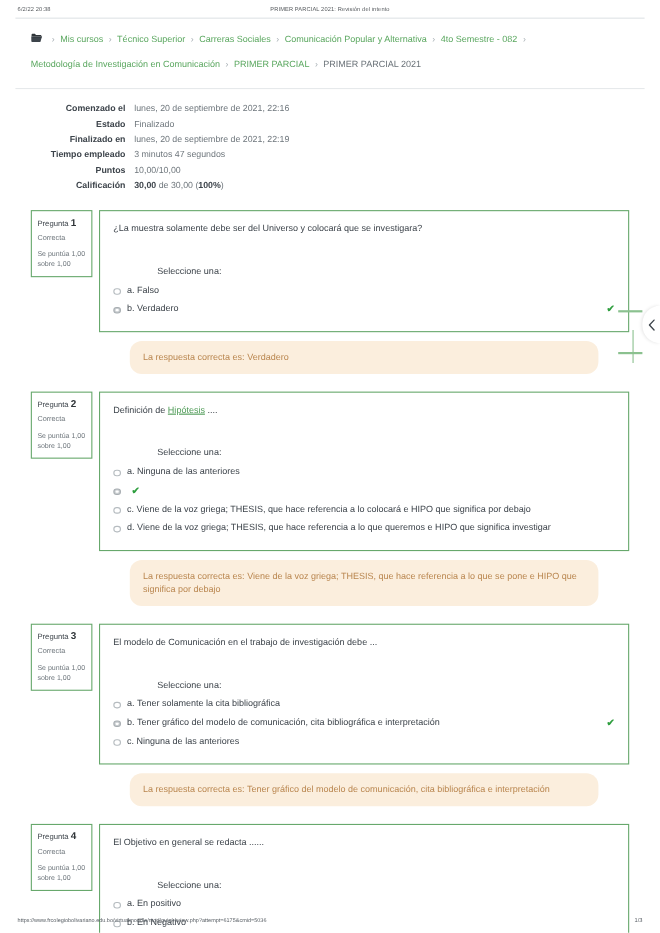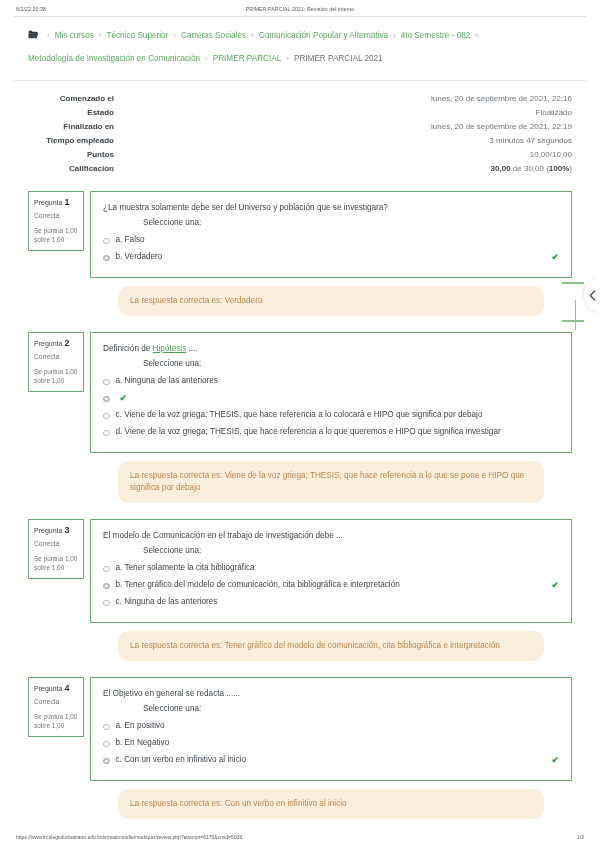--- a/index.html
+++ b/index.html
@@ -43,21 +43,21 @@
     margin: 10px 0 0 0;
     padding: 0 28px 0 28px;
     font-size: 8px;
   }
   .summary table { border-collapse: collapse; width: 100%; }
   .summary td { padding: 2.5px 0; vertical-align: top; font-size:8px; }
   .summary td.k {
     width: 94px; text-align: right; padding-right: 8px;
     font-weight: bold; color: #3d444b; white-space: nowrap;
   }
-  .summary td.v { color: #6e767c; text-align: right; }
+  .summary td.v { color: #6e767c; }
   .summary td.v b { color:#3d444b; }
 
   
   .q-block { margin: 16px 28px 0 28px; position: relative; }
   .q-row { display: flex; align-items: flex-start; }
 
   .q-info {
     width: 56px; min-height: 48px;
     border: 1px solid #67a86c;
     padding: 5px 5px 6px 5px;
@@ -74,21 +74,21 @@
     flex: 1;
     border: 1px solid #67a86c;
     border-left: 1px solid #67a86c;
     margin-left: 6px;
     padding: 10px 12px 12px 12px;
     background: #fff;
     min-height: 48px;
   }
   .q-text { font-size: 8.2px; color: #3d444b; line-height: 12px; }
   .q-text a.inline-link { color:#4d9a55; text-decoration: underline; font-weight:normal; }
-  .q-prompt { font-size: 8.2px; color:#3d444b; margin-top: 4px; margin-bottom: 4px; padding-left: 40px; }
+  .q-prompt { font-size: 8.2px; color:#3d444b; margin-top: 28px; margin-bottom: 4px; padding-left: 40px; }
 
   .answers { margin: 0; padding: 0; list-style: none; }
   .answers li {
     display: flex; align-items: center;
     font-size: 8.2px; line-height: 12px; color:#3d444b;
     padding: 2.5px 0;
   }
   .radio {
     width: 6.5px; height: 6.5px; border-radius: 50%;
     border: 1px solid #b6bcc0; background: #fff;
@@ -215,21 +215,21 @@
   </div>
 
   <div class="q-block">
     <div class="q-row">
       <div class="q-info">
         <div class="qnum"><span>Pregunta</span> <b>1</b></div>
         <div class="state">Correcta</div>
         <div class="grade">Se puntúa 1,00 sobre 1,00</div>
       </div>
       <div class="q-body">
-        <div class="q-text">¿La muestra solamente debe ser del Universo y población que se investigara?</div>
+        <div class="q-text">¿La muestra solamente debe ser del Universo y colocará que se investigara?</div>
         <div class="q-prompt">Seleccione una:</div>
         <ul class="answers">
           <li>
             <span class="radio"></span>
             <span class="ans-text">a. Falso</span>
           </li>
           <li>
             <span class="radio checked"></span>
             <span class="ans-text">b. Verdadero</span>
             <span class="tick">✔</span>

